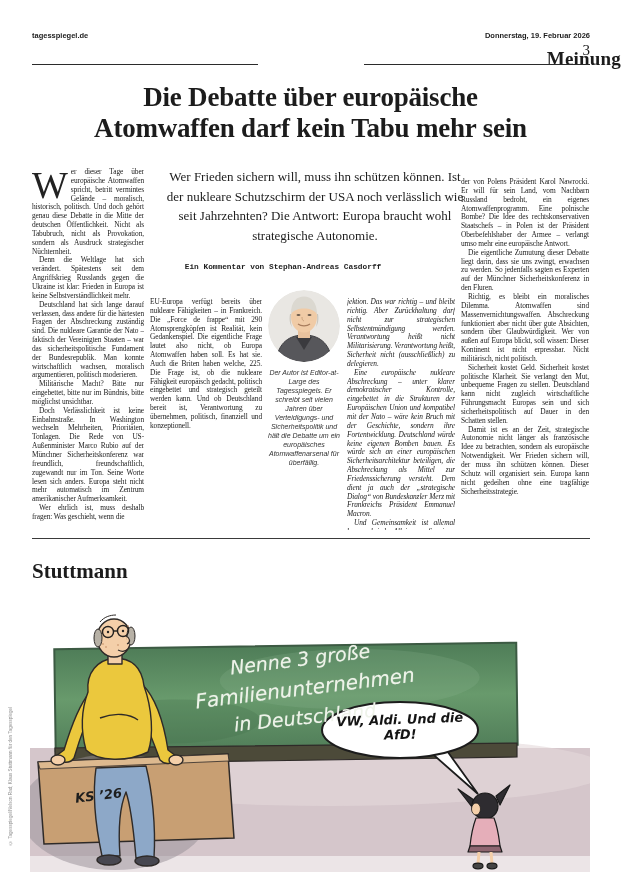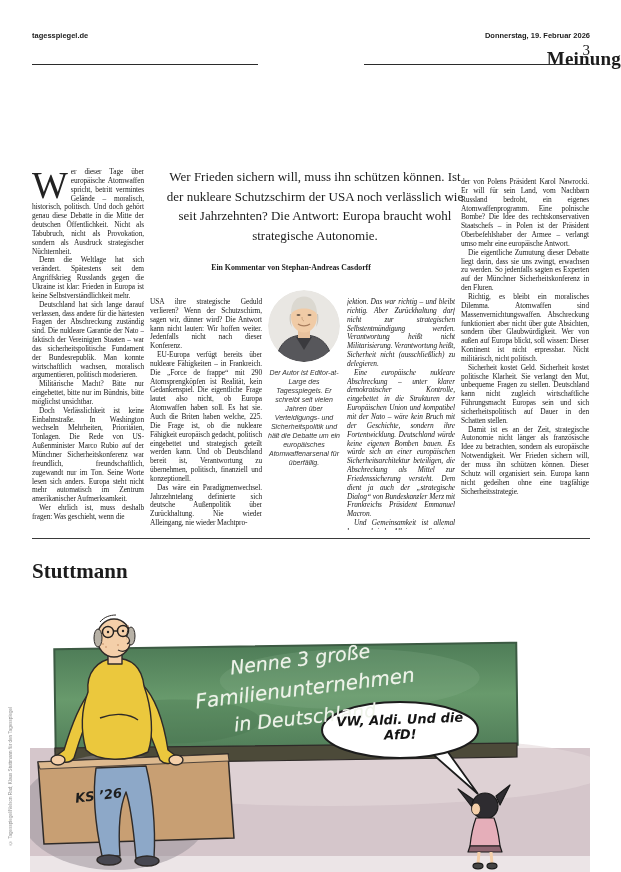--- a/index.html
+++ b/index.html
@@ -14,22 +14,22 @@
   .page-number    { position:absolute; right:31px; top:42px; font-size:15px; text-align:right; }
   .section-title  { position:absolute; left:0; right:0; top:48px; text-align:right; font-size:19px; font-weight:bold; letter-spacing:0.2px; }
   .rule           { position:absolute; height:1px; background:#2b2b2b; }
   .rule-left      { left:32px;  width:226px; top:64px; }
   .rule-right     { left:364px; width:226px; top:64px; }
   
   .headline { position:absolute; left:15px; right:15px; top:82px; text-align:center;
               font-size:27px; line-height:31px; font-weight:bold; letter-spacing:-0.2px; }
   .standfirst { position:absolute; left:164px; width:302px; top:167px; text-align:center;
                 font-size:13px; line-height:19.5px; }
-  .byline { position:absolute; left:140px; width:302px; top:263px; text-align:center;
-            font-family:Liberation Serif, serif; font-weight:bold; font-size:7.8px; }
+  .byline { position:absolute; left:132px; width:302px; top:263px; text-align:center;
+            font-family:Liberation Mono, monospace; font-weight:bold; font-size:7.8px; }
   
   .bodycol { position:absolute; font-size:7.4px; line-height:8.85px; text-align:justify;
              letter-spacing:-0.1px; color:#222; overflow:hidden; hyphens:auto; }
   .bodycol p { margin:0; }
   .bodycol p + p { text-indent:7px; }
   .col1 { left:32px;  top:168px; width:112px; height:362px; }
   .col2 { left:150px; top:298px; width:112px; height:232px; }
   .col4 { left:347px; top:298px; width:108px; height:232px;font-style:italic; }
   .col5 { left:461px; top:178px; width:128px; height:360px; }
   .dropcap { float:left; font-size:38px; line-height:30px; padding:2px 3px 0 0; }
@@ -62,37 +62,39 @@
 
 <div class="page">
 
   <div class="masthead-left">tagesspiegel.de</div>
   <div class="masthead-right">Donnerstag, 19. Februar 2026</div>
   <div class="page-number">3</div>
   <div class="section-title">Meinung</div>
   <div class="rule rule-left"></div>
   <div class="rule rule-right"></div>
 
+  <div class="headline">
+    <div>Die Debatte über europäische</div>
+    <div>Atomwaffen darf kein Tabu mehr sein</div>
+  </div>
 
   <div class="standfirst">Wer Frieden sichern will, muss ihn schützen können. Ist der nukleare Schutzschirm der USA noch verlässlich wie seit Jahrzehnten? Die Antwort: Europa braucht wohl strategische Autonomie.</div>
   <div class="byline">Ein Kommentar von Stephan-Andreas Casdorff</div>
 
   <div class="bodycol col1">
     <p><span class="dropcap">W</span><span>er dieser Tage über europäische Atomwaffen spricht, betritt vermintes Gelände – moralisch, historisch, politisch. Und doch gehört genau diese Debatte in die Mitte der deutschen Öffentlichkeit. Nicht als Tabubruch, nicht als Provokation, sondern als Ausdruck strategischer Nüchternheit.</span></p>
     <p>Denn die Weltlage hat sich verändert. Spätestens seit dem Angriffskrieg Russlands gegen die Ukraine ist klar: Frieden in Europa ist keine Selbstverständlichkeit mehr.</p>
     <p>Deutschland hat sich lange darauf verlassen, dass andere für die härtesten Fragen der Abschreckung zuständig sind. Die nukleare Garantie der Nato – faktisch der Vereinigten Staaten – war das sicherheitspolitische Fundament der Bundesrepublik. Man konnte wirtschaftlich wachsen, moralisch argumentieren, politisch moderieren.</p>
     <p>Militärische Macht? Bitte nur eingebettet, bitte nur im Bündnis, bitte möglichst unsichtbar.</p>
     <p>Doch Verlässlichkeit ist keine Einbahnstraße. In Washington wechseln Mehrheiten, Prioritäten, Tonlagen. Die Rede von US-Außenminister Marco Rubio auf der Münchner Sicherheitskonferenz war freundlich, freundschaftlich, zugewandt nur im Ton. Seine Worte lesen sich anders. Europa steht nicht mehr automatisch im Zentrum amerikanischer Aufmerksamkeit.</p>
     <p>Wer ehrlich ist, muss deshalb fragen: Was geschieht, wenn die</p>
   </div>
 
   <div class="bodycol col2">
-    <p>USA ihre strategische Geduld verlieren? Wenn der Schutzschirm, sagen wir, dünner wird? Die Antwort kann nicht lauten: Wir hoffen weiter. Jedenfalls nicht nach dieser Konferenz.</p>
     <p>EU-Europa verfügt bereits über nukleare Fähigkeiten – in Frankreich. Die „Force de frappe“ mit 290 Atomsprengköpfen ist Realität, kein Gedankenspiel. Die eigentliche Frage lautet also nicht, ob Europa Atomwaffen haben soll. Es hat sie. Auch die Briten haben welche, 225. Die Frage ist, ob die nukleare Fähigkeit europäisch gedacht, politisch eingebettet und strategisch geteilt werden kann. Und ob Deutschland bereit ist, Verantwortung zu übernehmen, politisch, finanziell und konzeptionell.</p>
-    <p>Das wäre ein Paradigmenwechsel. Jahrzehntelang definierte sich deutsche Außenpolitik über Zurückhaltung. Nie wieder Alleingang, nie wieder Machtpro-</p>
   </div>
 
   <div class="author-block">
     <svg class="author-photo" viewBox="0 0 72 72" xmlns="http://www.w3.org/2000/svg">
       <defs>
           <clipPath id="pc">
             <circle cx="36" cy="36" r="36"></circle>
           </clipPath>
         </defs>
       <g clip-path="url(#pc)">

